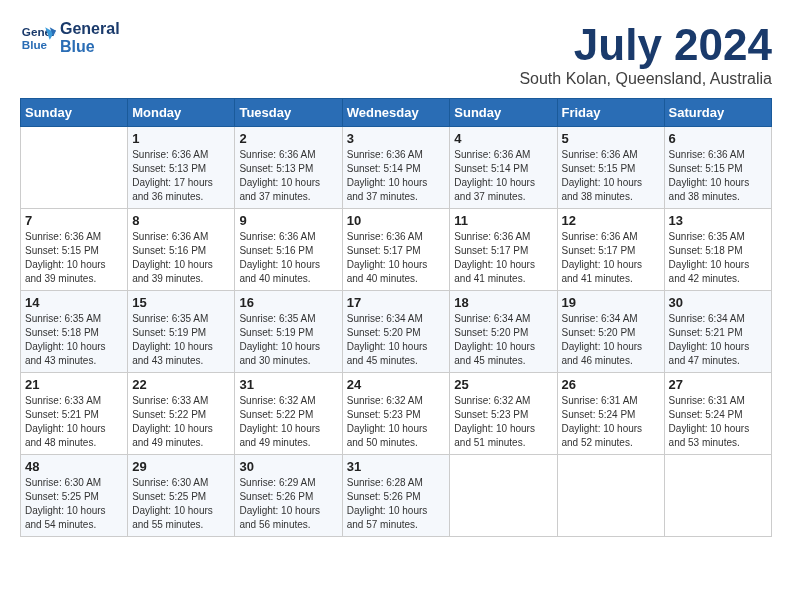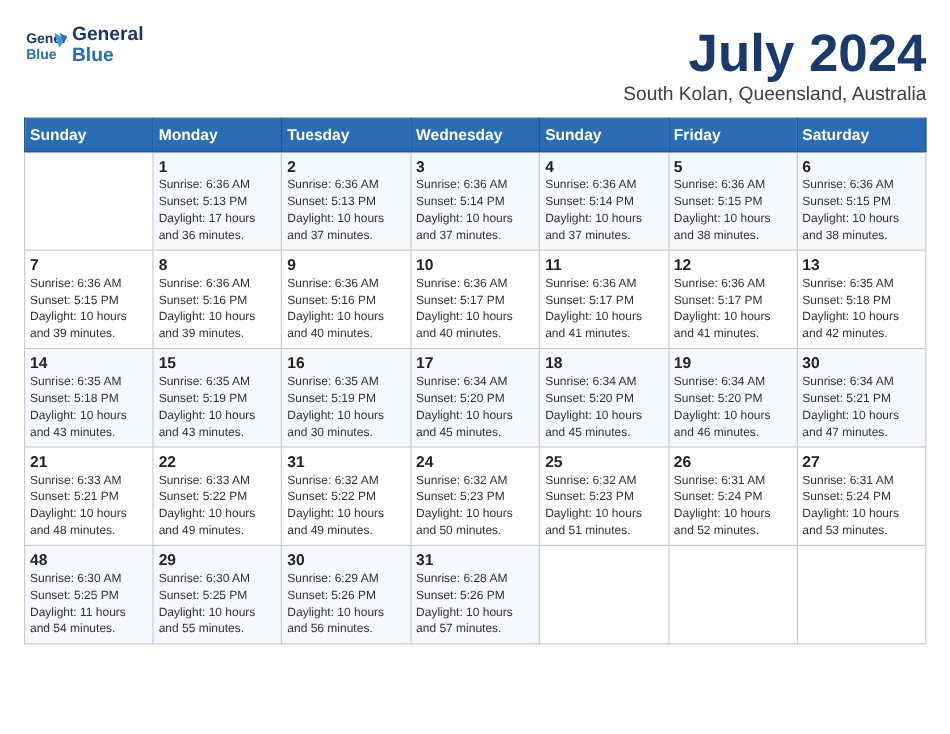--- a/index.html
+++ b/index.html
@@ -339,21 +339,21 @@
           <span>Daylight: 10 hours and 53 minutes.</span>
         </div>
         </td>
       </tr>
       <tr>
         <td>
           <span class="day-num">48</span>
         <div class="day-info">
           <span>Sunrise: 6:30 AM</span><br>
           <span>Sunset: 5:25 PM</span><br>
-          <span>Daylight: 11 hours and 54 minutes.</span>
+          <span>Daylight: 10 hours and 54 minutes.</span>
         </div>
         </td>
         <td>
           <span class="day-num">29</span>
         <div class="day-info">
           <span>Sunrise: 6:30 AM</span><br>
           <span>Sunset: 5:25 PM</span><br>
           <span>Daylight: 10 hours and 55 minutes.</span>
         </div>
         </td>

